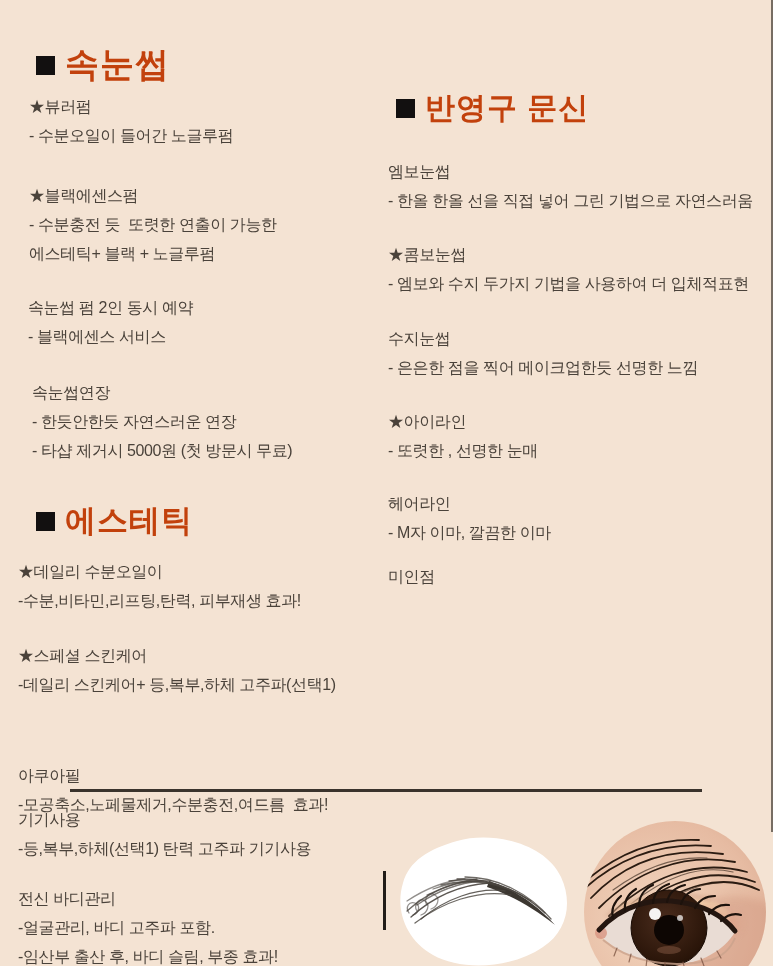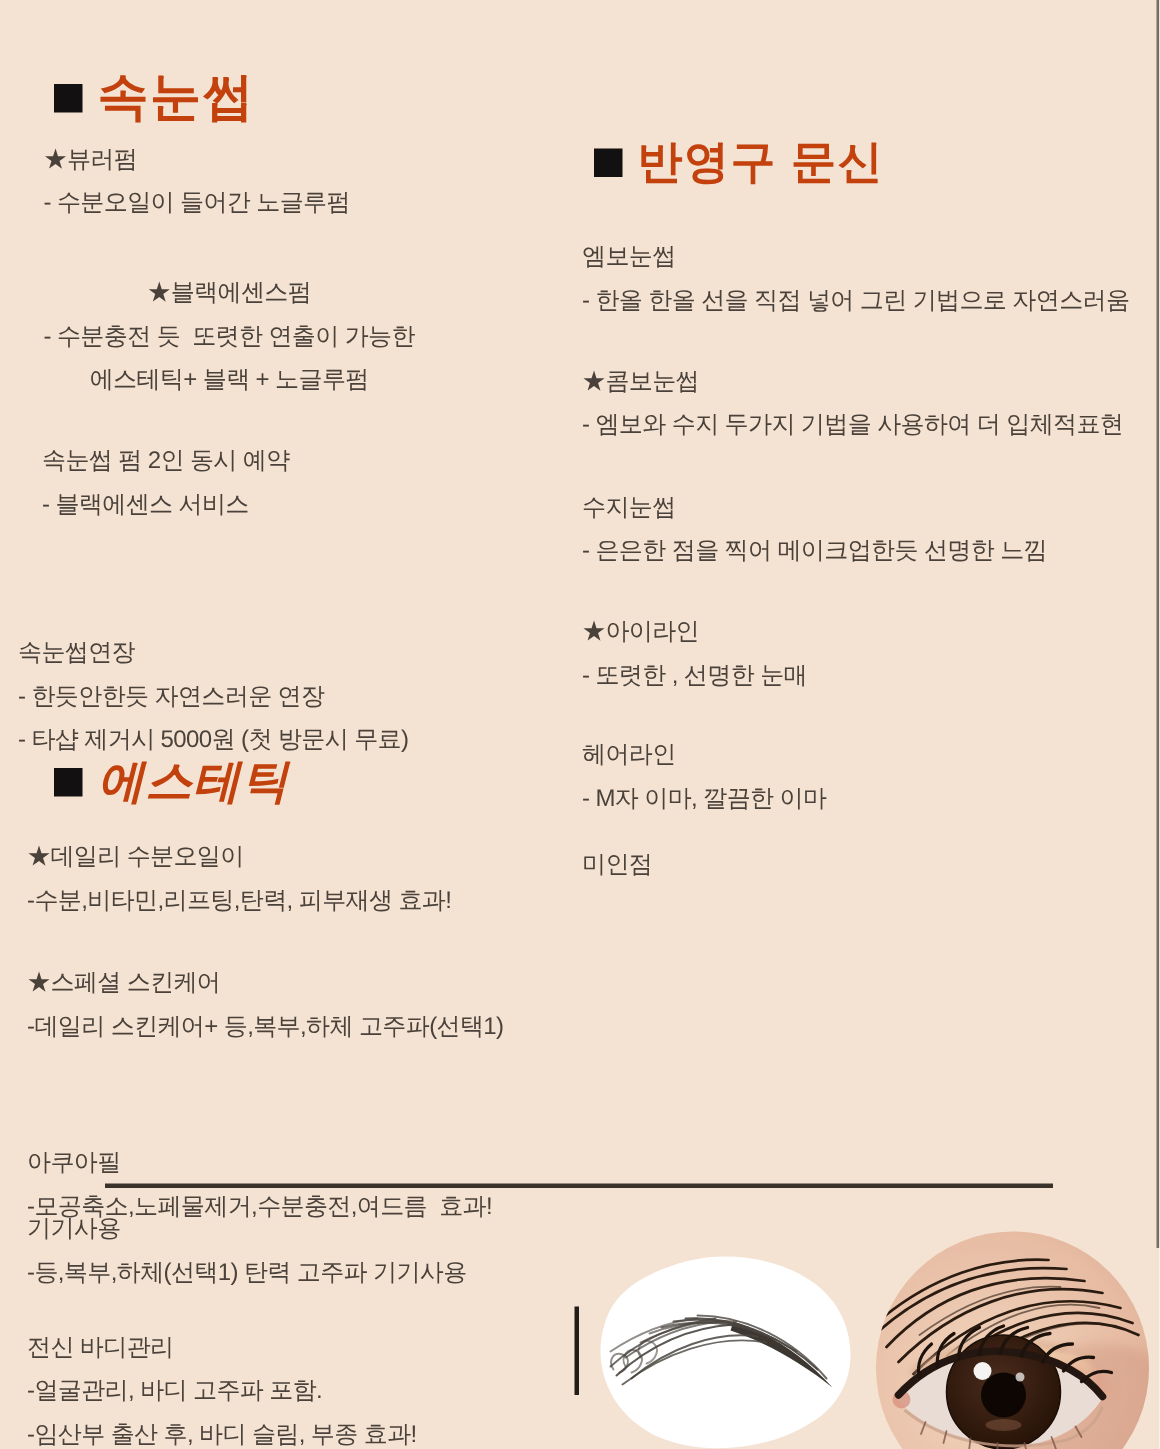--- a/index.html
+++ b/index.html
@@ -6,21 +6,21 @@
   .page{
     position:relative;width:773px;height:966px;overflow:hidden;
     background:#f4e3d3;
     font-family:"Liberation Sans",sans-serif;
     color:#4a423a;
   }
   .edge-right{position:absolute;top:0;right:0;width:2px;height:832px;background:#4e463e;opacity:.75;}
   .h{position:absolute;display:flex;align-items:center;gap:10px;font-weight:800;color:#c2410c;}
   .h .sq{width:19px;height:19px;background:#121010;flex:0 0 auto;}
   .h1 span{font-size:34px;white-space:pre;letter-spacing:1px;}
-  .h2 span{font-size:31px;white-space:pre;letter-spacing:1px;font-style:italic;}
+  .h2 span{font-size:31px;white-space:pre;letter-spacing:1px;}
   .h3 span{font-size:30px;white-space:pre;letter-spacing:1px;}
   .item{position:absolute;}
   .line{font-size:16px;line-height:29px;letter-spacing:-.4px;white-space:pre;}
   .divider{position:absolute;left:70px;top:789px;width:632px;height:3px;background:#3a332c;}
   .vbar{position:absolute;left:383px;top:871px;width:3px;height:59px;background:#221d18;}
   .eyebrow-sample{position:absolute;left:393px;top:831px;width:182px;height:140px;}
   .eye-photo{position:absolute;left:583px;top:820px;width:184px;height:184px;}
 </style>
 </head>
 <body>
@@ -30,32 +30,32 @@
   <div class="h h1" style="left:36px;top:42px;">
     <span class="sq"></span>
     <span>속눈썹</span>
   </div>
 
   <div class="item" style="left:29px;top:92px;">
     <div class="line">★뷰러펌</div>
     <div class="line">- 수분오일이 들어간 노글루펌</div>
   </div>
 
-  <div class="item" style="left:29px;top:181px;text-align:center;">
+  <div class="item" style="left:29px;top:181px;">
     <div class="line">★블랙에센스펌</div>
     <div class="line">- 수분충전 듯  또렷한 연출이 가능한</div>
     <div class="line">에스테틱+ 블랙 + 노글루펌</div>
   </div>
 
   <div class="item" style="left:28px;top:293px;">
     <div class="line">속눈썹 펌 2인 동시 예약</div>
     <div class="line">- 블랙에센스 서비스</div>
   </div>
 
-  <div class="item" style="left:12px;top:378px;margin-top:43px;">
+  <div class="item" style="left:32px;top:378px;">
     <div class="line">속눈썹연장</div>
     <div class="line">- 한듯안한듯 자연스러운 연장</div>
     <div class="line">- 타샵 제거시 5000원 (첫 방문시 무료)</div>
   </div>
 
   <div class="h h2" style="left:36px;top:500px;">
     <span class="sq"></span>
     <span>에스테틱</span>
   </div>
 

